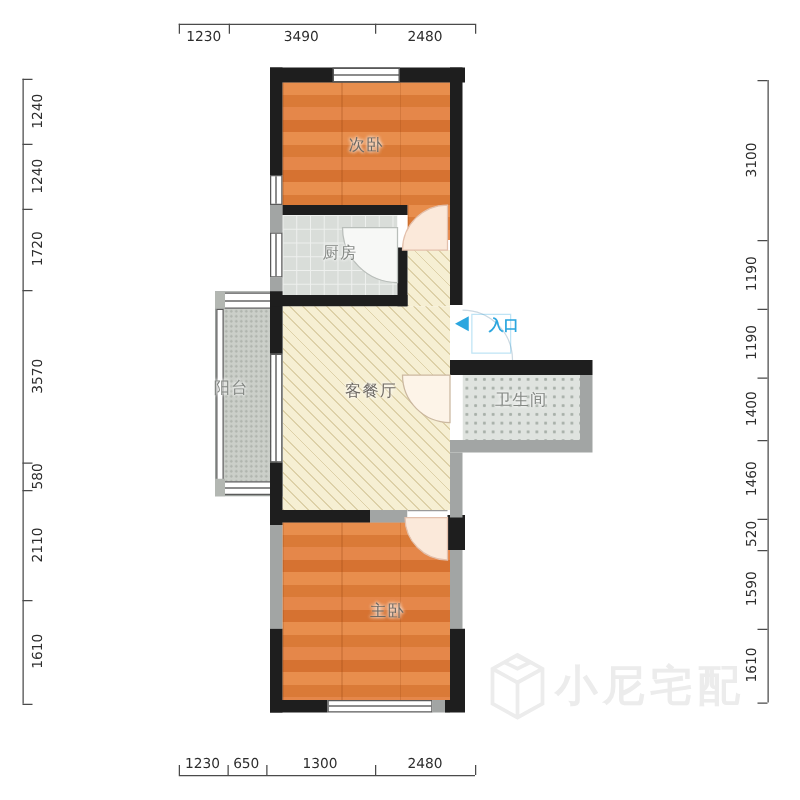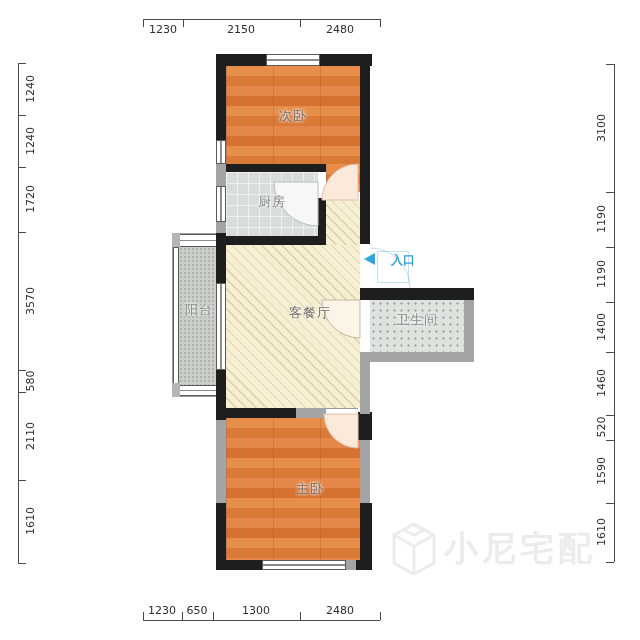--- a/index.html
+++ b/index.html
@@ -120,36 +120,36 @@
   <svg width="640" height="640" style="position:absolute;left:0;top:0;pointer-events:none;">
     <path d="M358,200 L358,164 A36,36 0 0 0 322,200 Z" fill="#fbe9da" stroke="#e3c0ac" stroke-width="1"></path>
     <path d="M318,182 L318,226 A44,44 0 0 1 274,182 Z" fill="#f7f8f6" stroke="#b9beba" stroke-width="1"></path>
     <path d="M360,300 L360,338 A38,38 0 0 1 322,300 Z" fill="#fdf4e8" stroke="#cbb8a0" stroke-width="1"></path>
     <path d="M358,414 L358,448 A34,34 0 0 1 324,414 Z" fill="#fbe9da" stroke="#e3c0ac" stroke-width="1"></path>
     <path d="M370,248 A40,40 0 0 1 410,288" fill="none" stroke="#ccd9e2" stroke-width="1"></path>
   </svg>
 
   <div class="room-label" style="left:293px;top:116px;">次卧</div>
   <div class="room-label gray" style="left:272px;top:202px;">厨房</div>
-  <div class="room-label" style="left:310px;top:313px;">客餐厅</div>
-  <div class="room-label gray" style="left:199px;top:310px;">阳台</div>
+  <div class="room-label" style="left:297px;top:313px;">客餐厅</div>
+  <div class="room-label gray" style="left:185px;top:310px;">阳台</div>
   <div class="room-label gray" style="left:417px;top:320px;">卫生间</div>
   <div class="room-label" style="left:310px;top:489px;">主卧</div>
 
   <div class="entry-box" style="left:377px;top:251px;width:30px;height:30px;"></div>
   <div class="entry-arrow" style="left:364px;top:253px;"></div>
   <div class="entry-label" style="left:391px;top:252px;">入口</div>
 
   <div class="dim-line-h" style="left:143px;top:19px;width:237px;"></div>
   <div class="tick-v" style="left:143px;top:19px;"></div>
   <div class="tick-v" style="left:183px;top:19px;"></div>
   <div class="tick-v" style="left:300px;top:19px;"></div>
   <div class="tick-v" style="left:380px;top:19px;"></div>
   <div class="dim-label" style="left:163px;top:23px;">1230</div>
-  <div class="dim-label" style="left:241px;top:23px;">2150</div>
+  <div class="dim-label" style="left:241px;top:23px;">3490</div>
   <div class="dim-label" style="left:340px;top:23px;">2480</div>
 
   <div class="dim-line-h" style="left:143px;top:620px;width:237px;"></div>
   <div class="tick-v" style="left:143px;top:612px;"></div>
   <div class="tick-v" style="left:182px;top:612px;"></div>
   <div class="tick-v" style="left:213px;top:612px;"></div>
   <div class="tick-v" style="left:300px;top:612px;"></div>
   <div class="tick-v" style="left:380px;top:612px;"></div>
   <div class="dim-label" style="left:162px;top:604px;">1230</div>
   <div class="dim-label" style="left:197px;top:604px;">650</div>

